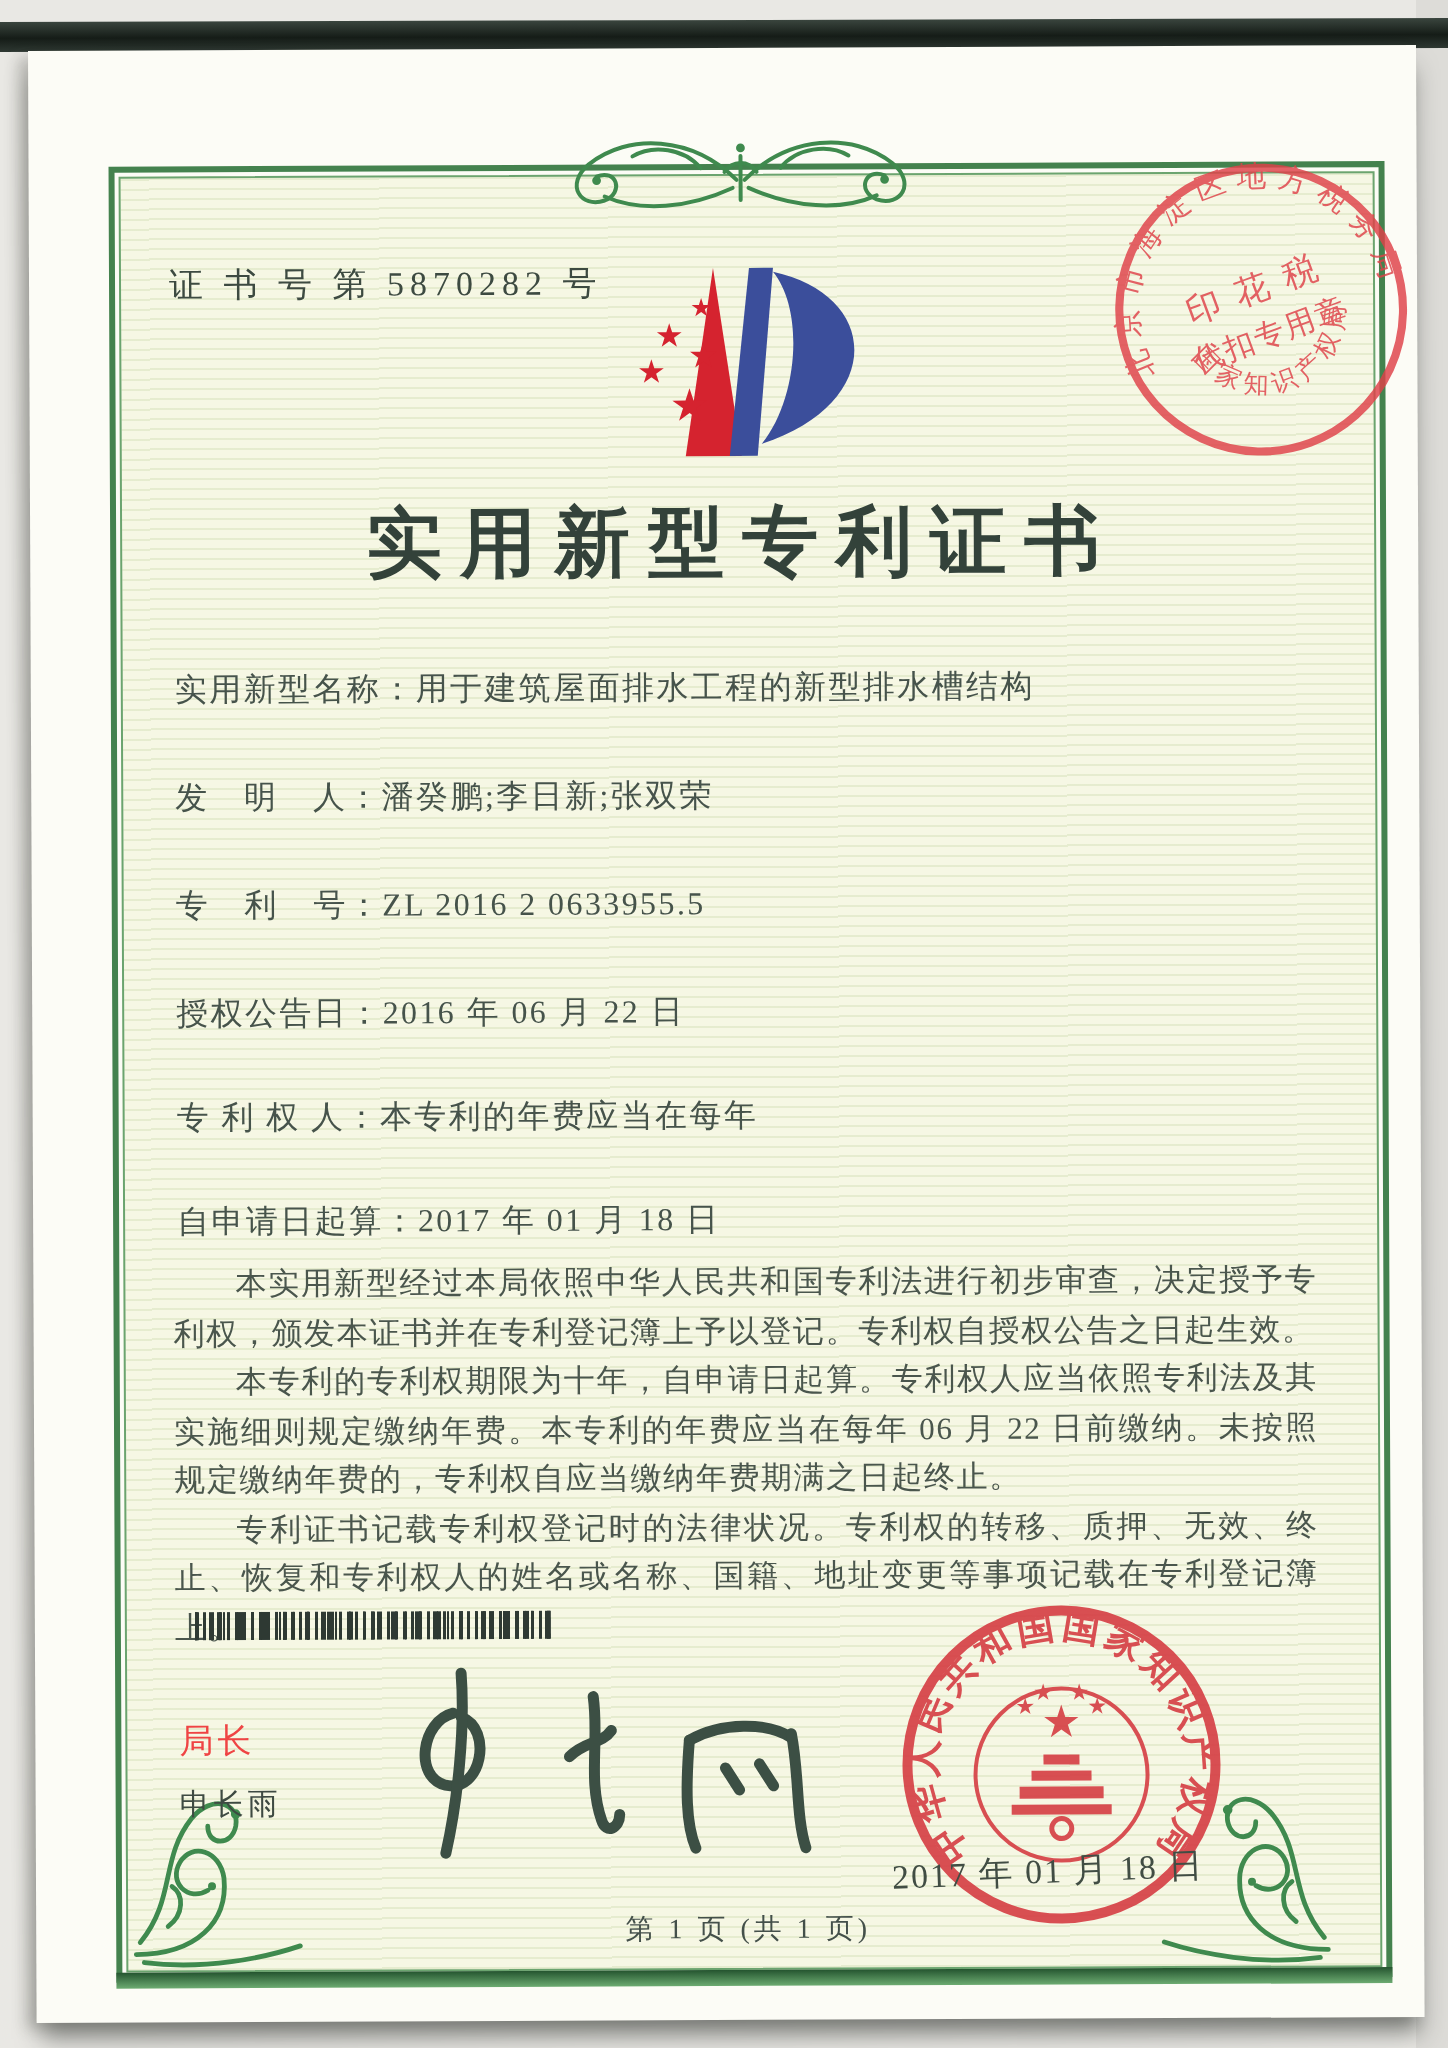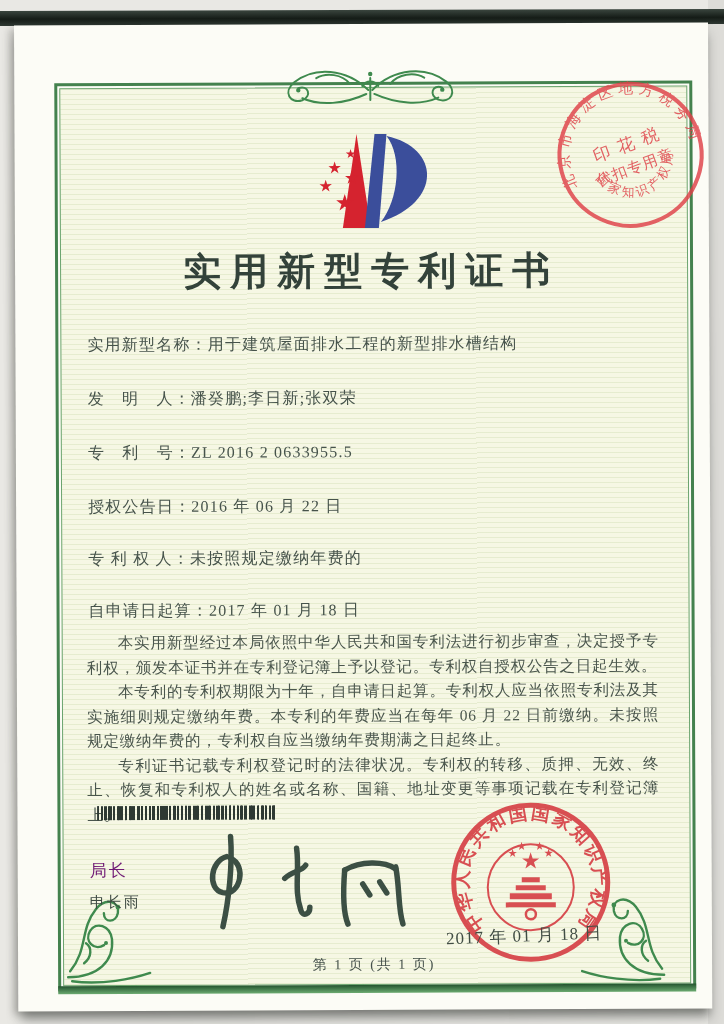--- a/index.html
+++ b/index.html
@@ -32,21 +32,21 @@
     font-size:38px;font-weight:600;letter-spacing:9px;color:#33423a;}
   .field{position:absolute;left:72px;font-size:16px;color:#46534b;letter-spacing:1.2px;white-space:nowrap;}
   .paras{position:absolute;left:70px;top:606px;width:572px;font-size:15.5px;line-height:24.5px;
     color:#4a564d;text-align:justify;}
   .paras p{margin:0;text-indent:2em;letter-spacing:0.8px;}
   .barcode{position:absolute;left:80px;top:781px;width:178px;height:14px;
     background:
       repeating-linear-gradient(90deg,#2e3933 0 1.5px,transparent 1.5px 4px),
       repeating-linear-gradient(90deg,#2e3933 0 1px,transparent 1px 7px),
       repeating-linear-gradient(90deg,#2e3933 0 2px,transparent 2px 11px);}
-  .signer-title{position:absolute;left:72px;top:834px;font-size:17px;color:#701a75;letter-spacing:2px;}
+  .signer-title{position:absolute;left:72px;top:834px;font-size:17px;color:#ef4444;letter-spacing:2px;}
   .signer-name{position:absolute;left:72px;top:868px;font-size:15px;color:#3e4a42;letter-spacing:2px;}
   .signature{position:absolute;left:175px;top:798px;width:230px;height:118px;}
   .office-seal{position:absolute;left:428px;top:774px;width:170px;height:170px;opacity:.88;}
   .issue-date{position:absolute;left:428px;top:901px;font-size:17px;color:#414d44;
     letter-spacing:1px;transform:rotate(-2deg);white-space:nowrap;}
   .page-footer{position:absolute;left:40px;top:932px;width:632px;text-align:center;
     font-size:14px;color:#44504a;letter-spacing:2px;}
   .ornament{position:absolute;}
   .seal-text{font-family:"Liberation Serif","DejaVu Serif",serif;}
 </style>
@@ -100,20 +100,21 @@
       <path d="M8,94 C26,72 18,52 34,32 C44,20 58,24 56,36 C54,46 42,46 42,36"></path>
       <path d="M10,104 C40,108 70,102 88,96"></path>
       <path d="M22,86 C30,80 30,70 24,66"></path>
     </g>
     <g fill="#3f8a4e">
         <circle cx="56" cy="30" r="2.4"></circle>
         <circle cx="44" cy="66" r="2"></circle>
       </g>
   </svg>
 
+  <div class="certnum">证 书 号 第 5870282 号</div>
 
   <svg class="logo" viewBox="0 0 156 108">
     <defs>
       <polygon id="star" points="0,-1 0.224,-0.309 0.951,-0.309 0.363,0.118 0.588,0.809 0,0.382 -0.588,0.809 -0.363,0.118 -0.951,-0.309 -0.224,-0.309"></polygon>
     </defs>
     <polygon points="62,6 76,100 48,100" fill="#d5232f"></polygon>
     <polygon points="80,6 92,6 84,100 70,100" fill="#3b4e9b"></polygon>
     <path d="M92,8 C146,20 148,74 86,94 C104,72 108,28 92,8 Z" fill="#3b4e9b"></path>
     <g fill="#d5232f">
       <use href="#star" transform="translate(56,26) scale(5)"></use>
@@ -146,21 +147,21 @@
   <div class="field" style="top:364px;">
     <span>发　明　人：</span><span>潘癸鹏;李日新;张双荣</span>
   </div>
   <div class="field" style="top:418px;">
     <span>专　利　号：</span><span>ZL 2016 2 0633955.5</span>
   </div>
   <div class="field" style="top:472px;">
     <span>授权公告日：</span><span>2016 年 06 月 22 日</span>
   </div>
   <div class="field" style="top:524px;">
-    <span>专 利 权 人：</span><span>未按照规定缴纳年费的</span>
+    <span>专 利 权 人：</span><span>本专利的年费应当在每年</span>
   </div>
   <div class="field" style="top:576px;">
     <span>自申请日起算：</span><span>2017 年 01 月 18 日</span>
   </div>
 
   <div class="paras">
     <p>本实用新型经过本局依照中华人民共和国专利法进行初步审查，决定授予专利权，颁发本证书并在专利登记簿上予以登记。专利权自授权公告之日起生效。</p>
     <p>本专利的专利权期限为十年，自申请日起算。专利权人应当依照专利法及其实施细则规定缴纳年费。本专利的年费应当在每年 06 月 22 日前缴纳。未按照规定缴纳年费的，专利权自应当缴纳年费期满之日起终止。</p>
     <p>专利证书记载专利权登记时的法律状况。专利权的转移、质押、无效、终止、恢复和专利权人的姓名或名称、国籍、地址变更等事项记载在专利登记簿上。</p>
   </div>

